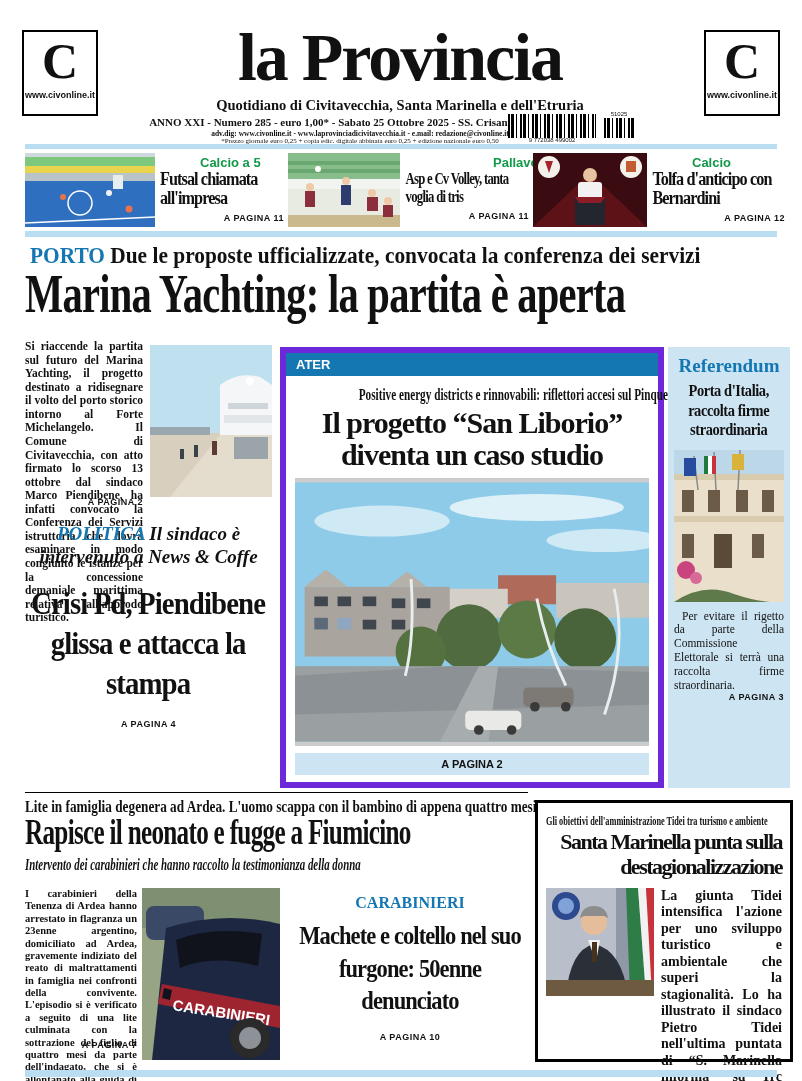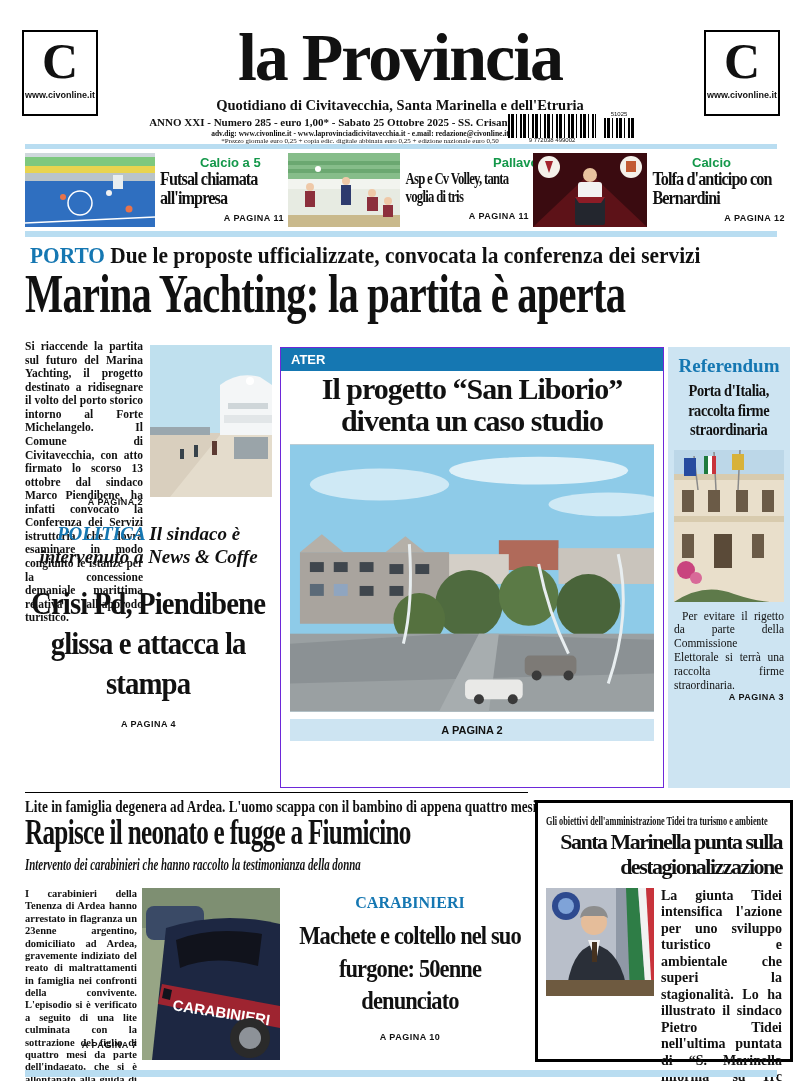--- a/index.html
+++ b/index.html
@@ -152,22 +152,25 @@
 
   <div class="abs" style="left:25px;top:523px;width:247px;text-align:center;">
     <div style="font-size:19px;font-weight:bold;line-height:1.2;font-style:italic;">
       <span class="blue">POLITICA</span>
       <span>Il sindaco è intervenuto a News &amp; Coffe</span>
     </div>
     <div class="hl squeeze90" style="font-size:32px;margin-top:14px;line-height:1.25;">Crisi Pd, Piendibene glissa e attacca la stampa</div>
     <div class="pageref" style="margin-top:16px;">A PAGINA 4</div>
   </div>
 
-  <div class="abs" style="left:280px;top:347px;width:384px;height:441px;border:1px solid #6d28d9;box-sizing:border-box;background:#fff;">
+  <div class="abs" style="left:280px;top:347px;width:384px;height:441px;border:6px solid #6d28d9;box-sizing:border-box;background:#fff;">
     <div style="height:23px;background:#1577b2;color:#fff;font-family:'Liberation Sans',sans-serif;font-weight:bold;font-size:13px;line-height:23px;padding-left:10px;">ATER</div>
+    <div style="text-align:center;margin-top:9px;font-size:16.5px;font-weight:bold;">
+      <span class="fit" style="transform:scale(0.68,1);transform-origin:50% 50%;">Positive energy districts e rinnovabili: riflettori accesi sul Pinque</span>
+    </div>
     <div class="hl" style="text-align:center;font-size:30px;margin-top:2px;letter-spacing:-1px;">Il progetto “San Liborio” diventa un caso studio</div>
     <div class="photo" style="margin:8px 9px 0 9px;height:268px;">
       <svg viewBox="0 0 366 268">
         <rect width="366" height="268" fill="#8ecbe8"></rect>
         <ellipse cx="90" cy="40" rx="70" ry="16" fill="#cfe9f5"></ellipse>
         <ellipse cx="250" cy="26" rx="90" ry="14" fill="#def0f8"></ellipse>
         <ellipse cx="320" cy="60" rx="60" ry="12" fill="#cfe9f5"></ellipse>
         <rect x="210" y="96" width="60" height="30" fill="#b06a5a"></rect>
         <rect x="270" y="104" width="96" height="36" fill="#c9c4bc"></rect>
         <rect x="150" y="110" width="70" height="30" fill="#d4cfc7"></rect>

